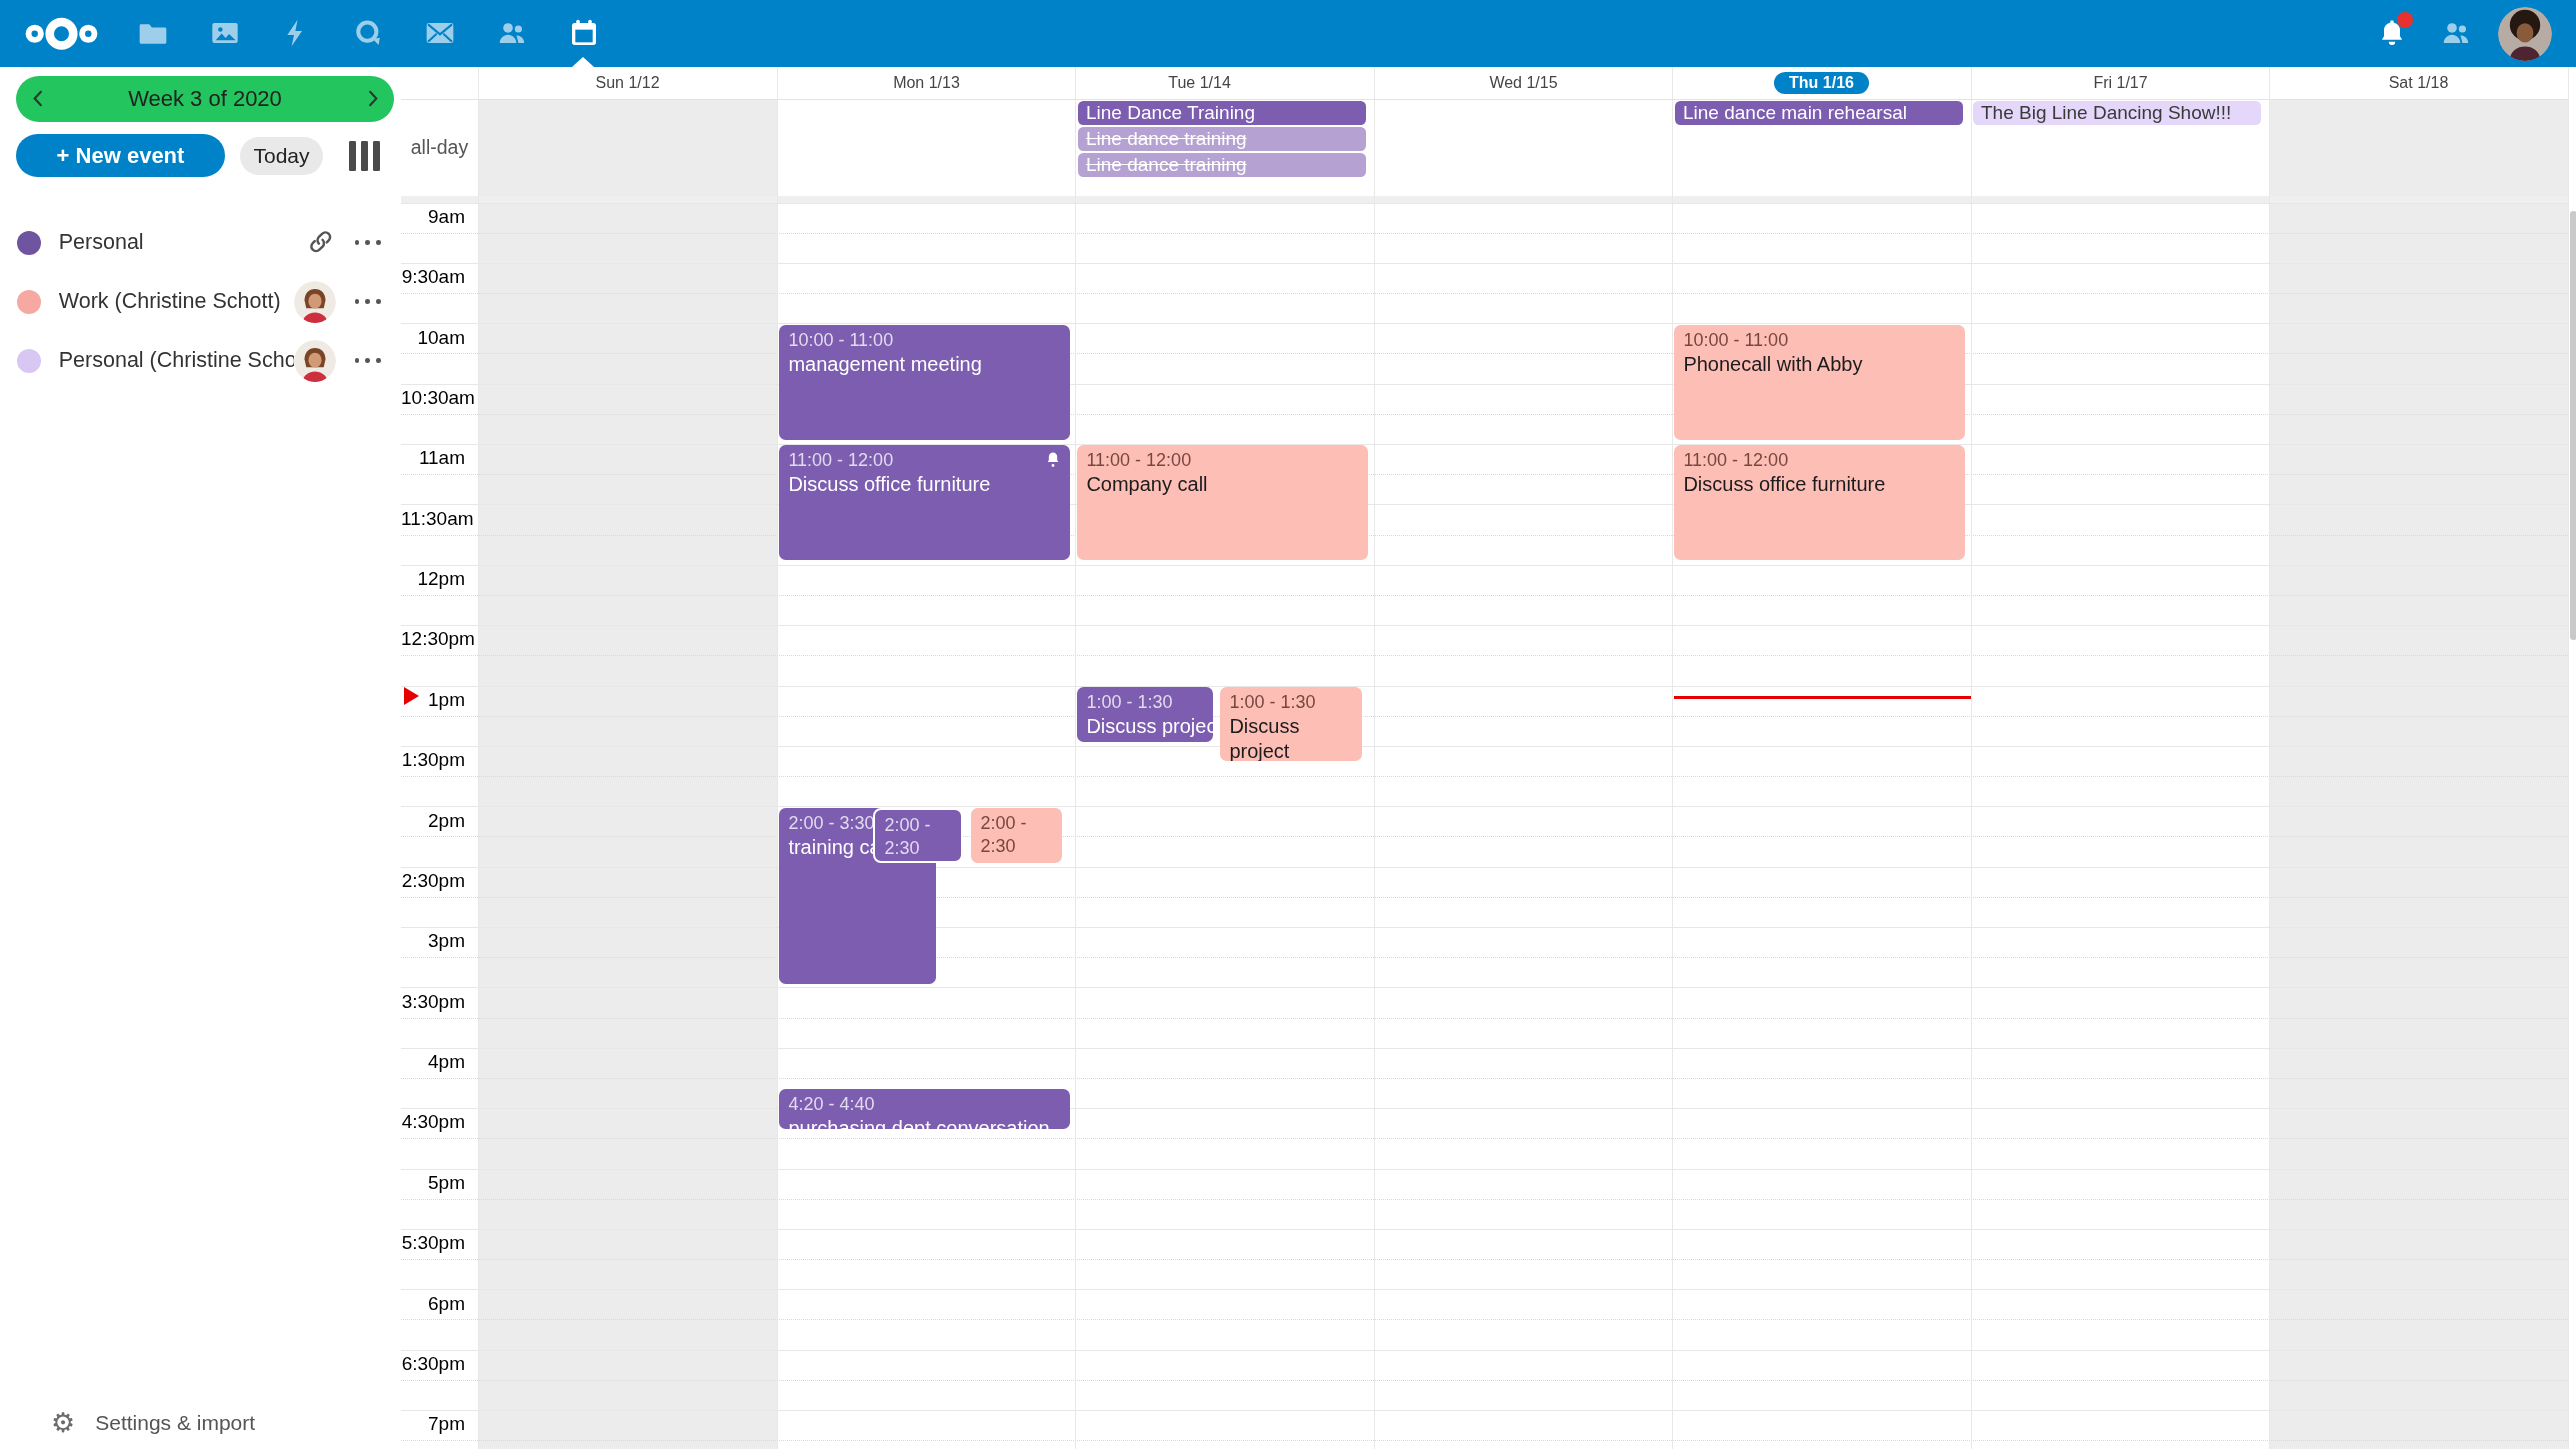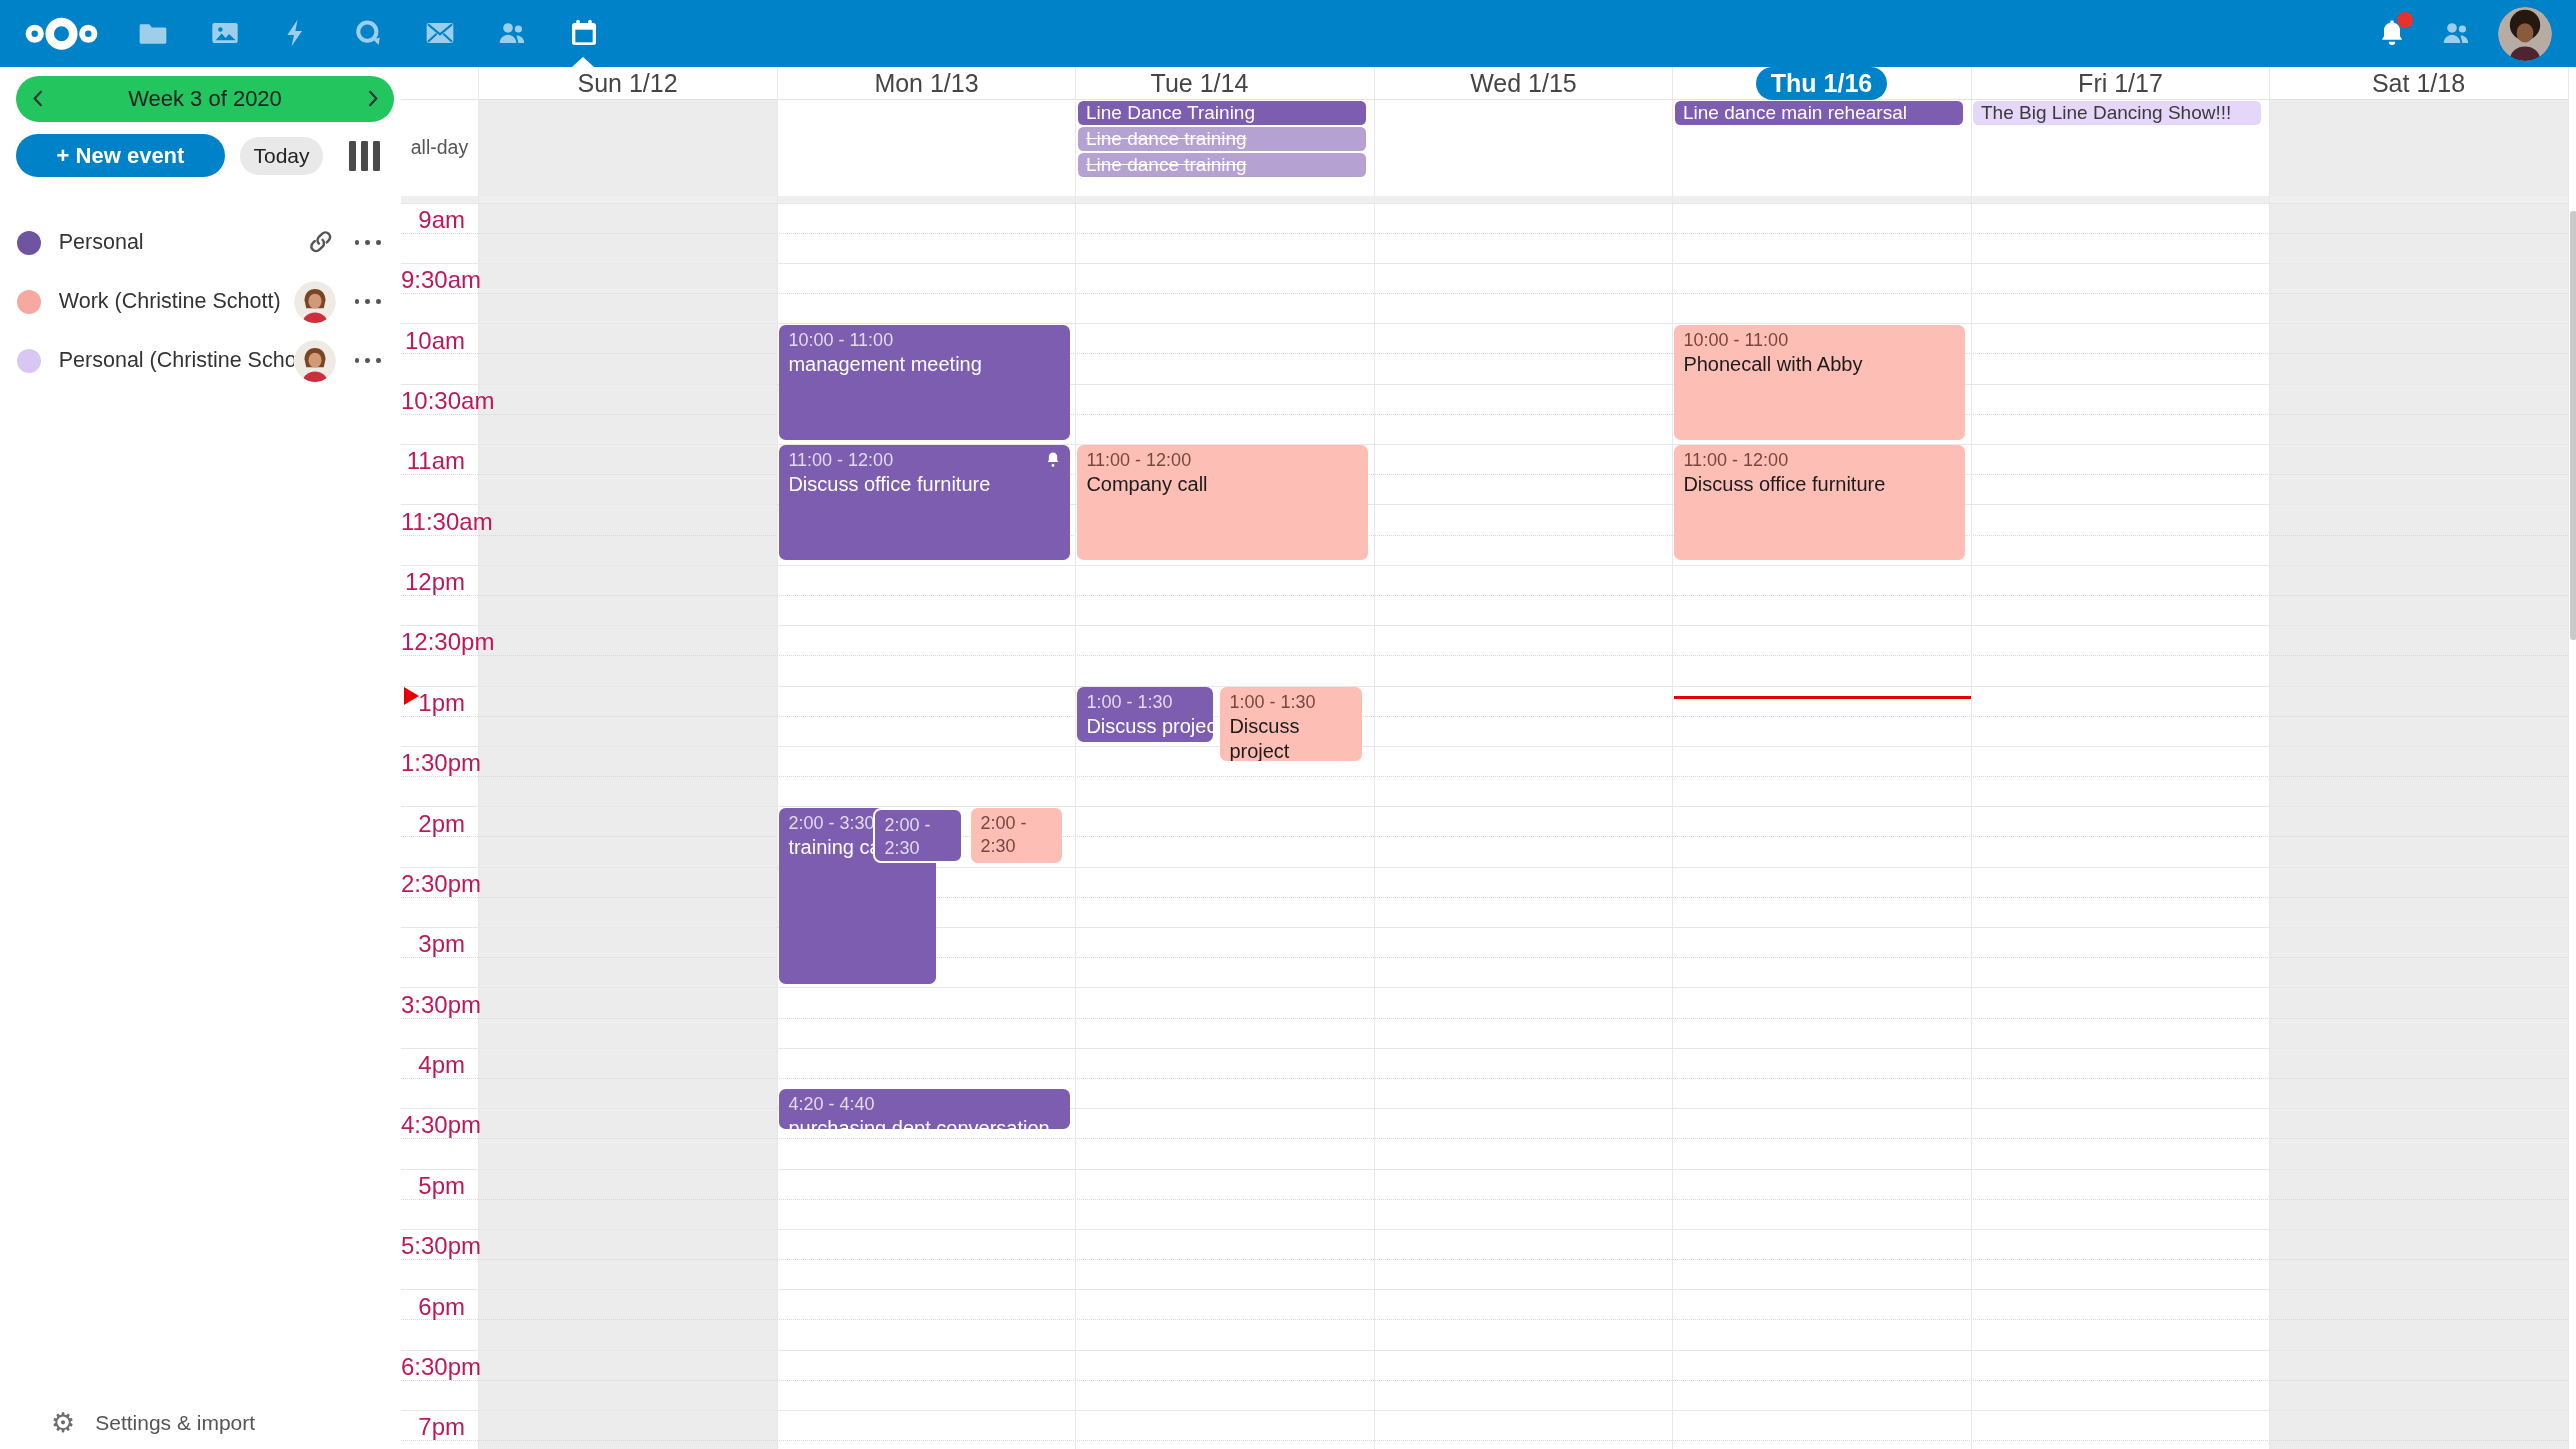--- a/index.html
+++ b/index.html
@@ -31,30 +31,30 @@
   .dots3{display:flex;gap:6px;cursor:pointer;padding:5.4px 1.3px;}
   .dots3 i{width:4.7px;height:4.7px;border-radius:50%;background:#555;display:block;}
   .mini-avatar{width:42px;height:42px;border-radius:50%;overflow:hidden;}
   .newcal-label{margin-left:59px;font-size:21.5px;color:#707070;flex:1;}
   .plus-glyph{font-size:31px;color:#555;margin-right:23px;cursor:pointer;line-height:1;}
   #settings-row{position:absolute;left:0;top:1332px;width:401px;height:47px;display:flex;align-items:center;cursor:pointer;}
   #settings-row .gear{font-size:27px;color:#6b6b6b;margin-left:51px;}
   #settings-row .txt{margin-left:20px;font-size:21px;color:#555;}
   
   .day-head{position:absolute;top:0;height:32px;display:flex;align-items:center;justify-content:center;
-    font-size:25px;color:#454545;cursor:pointer;z-index:6;text-align:right;}
+    font-size:16px;color:#454545;cursor:pointer;z-index:6;text-align:right;}
   .today-pill{background:#0082c9;color:#fff;font-weight:bold;padding:2px 14.8px;border-radius:17.4px;}
   .allday-label{position:absolute;left:0;top:32px;width:77px;height:97px;display:flex;align-items:center;
     justify-content:center;font-size:19.5px;color:#555;z-index:6;}
   .hline{position:absolute;left:0;height:0;z-index:2;}
   .hline.solid{border-top:1.3px solid #e7e7e7;}
   .hline.dotted{border-top:1.3px dotted #d8d8d8;}
   .vline{position:absolute;top:0;width:0;border-left:1.3px solid #e8e8e8;z-index:2;}
   .weekend{position:absolute;background:#ececec;z-index:1;}
-  .tlabel{position:absolute;width:64px;text-align:right;font-size:24px;color:#be185d;z-index:3;}
+  .tlabel{position:absolute;width:64px;text-align:right;font-size:19px;color:#000000;z-index:3;}
   .ev{position:absolute;border-radius:6.7px;padding:4px 9.4px;overflow:hidden;z-index:4;cursor:pointer;}
   .ev .t{font-size:18px;line-height:1.3;}
   .ev .n{font-size:20px;line-height:1.25;}
   .ev.purple{background:#7c5db0;}
   .ev.purple .t{color:rgba(255,255,255,.78);}
   .ev.purple .n{color:#fff;}
   .ev.salmon{background:#fdbeb6;}
   .ev.salmon .t{color:rgba(84,40,34,.8);}
   .ev.salmon .n{color:#1c1c1e;}
   .ev .bell{position:absolute;top:5.4px;right:6.7px;width:20px;height:20px;}

